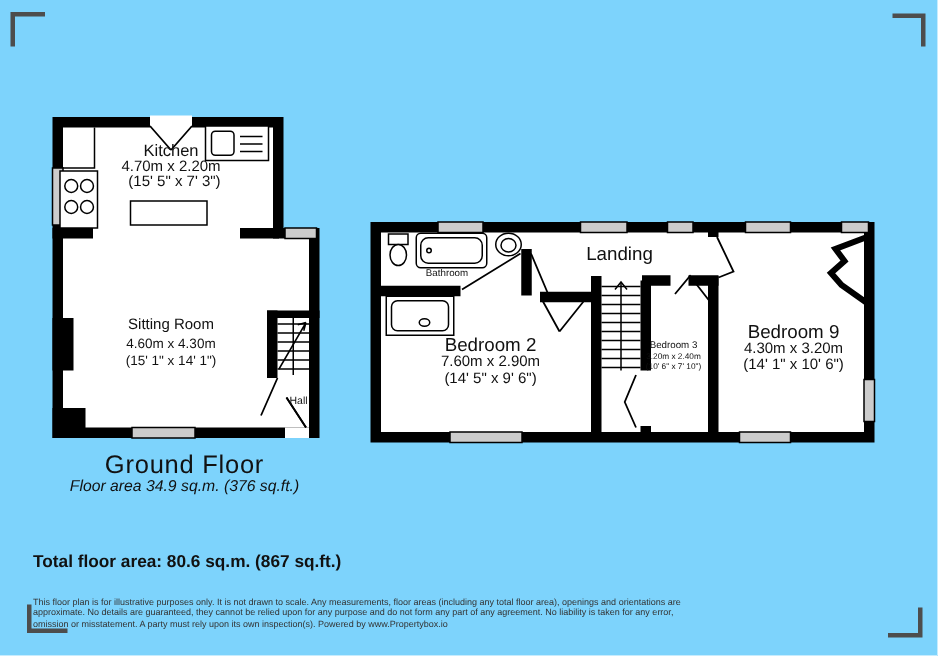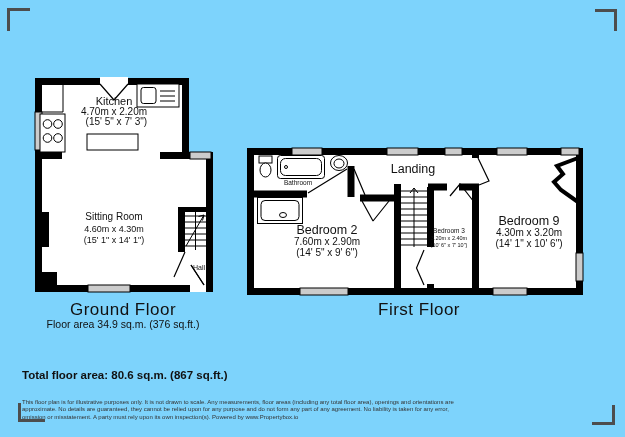--- a/index.html
+++ b/index.html
@@ -16,21 +16,21 @@
   .lbl-sitting .room-name{font-size:10px;line-height:14px;}
   .lbl-sitting .room-dim{font-size:9px;line-height:10.5px;}
   .lbl-bed .room-name{font-size:12.5px;line-height:14px;}
   .lbl-bed .room-dim{font-size:10px;line-height:10.5px;}
   .lbl-bed3 .room-name{font-size:6.5px;line-height:8px;}
   .lbl-bed3 .room-dim{font-size:5.5px;line-height:6.5px;}
   .lbl-small{font-size:7px;}
   .lbl-bathroom{font-size:6.5px;}
   .lbl-landing{font-size:12.5px;}
   .floor-title{position:absolute;transform:translateX(-50%);font-size:17px;letter-spacing:.5px;color:#111;white-space:nowrap;}
-  .floor-area{position:absolute;transform:translateX(-50%);font-size:10.5px;color:#111;white-space:nowrap;}
+  .floor-area{position:absolute;transform:translateX(-50%);font-size:10.5px;color:#111;white-space:nowrap;font-style:italic;}
   .total-area{position:absolute;left:22px;top:369px;font-size:11.5px;font-weight:bold;color:#111;white-space:nowrap;}
   .disclaimer{position:absolute;left:22px;top:399px;font-size:6px;line-height:7.4px;color:#333;white-space:nowrap;}
 </style>
 </head>
 <body>
 
 <div class="page">
 
   <svg class="plan-svg" width="625" height="437" viewBox="0 0 625 437">
 
@@ -187,21 +187,20 @@
 
   <div class="room-label lbl-bed" style="left:529px;top:214px">
     <span class="room-name">Bedroom 9</span>
     <span class="room-dim">4.30m x 3.20m</span>
     <span class="room-dim">(14' 1" x 10' 6")</span>
   </div>
 
   <div class="floor-title" style="left:123px;top:300px">Ground Floor</div>
   <div class="floor-area" style="left:123px;top:318px">Floor area 34.9 sq.m. (376 sq.ft.)</div>
 
-  <div class="floor-title" style="left:419px;top:300px">First Floor</div>
 
   <div class="total-area">Total floor area: 80.6 sq.m. (867 sq.ft.)</div>
 
   <div class="disclaimer">
     <div>This floor plan is for illustrative purposes only. It is not drawn to scale. Any measurements, floor areas (including any total floor area), openings and orientations are</div>
     <div>approximate. No details are guaranteed, they cannot be relied upon for any purpose and do not form any part of any agreement. No liability is taken for any error,</div>
     <div>omission or misstatement. A party must rely upon its own inspection(s). Powered by www.Propertybox.io</div>
   </div>
 
 </div>

